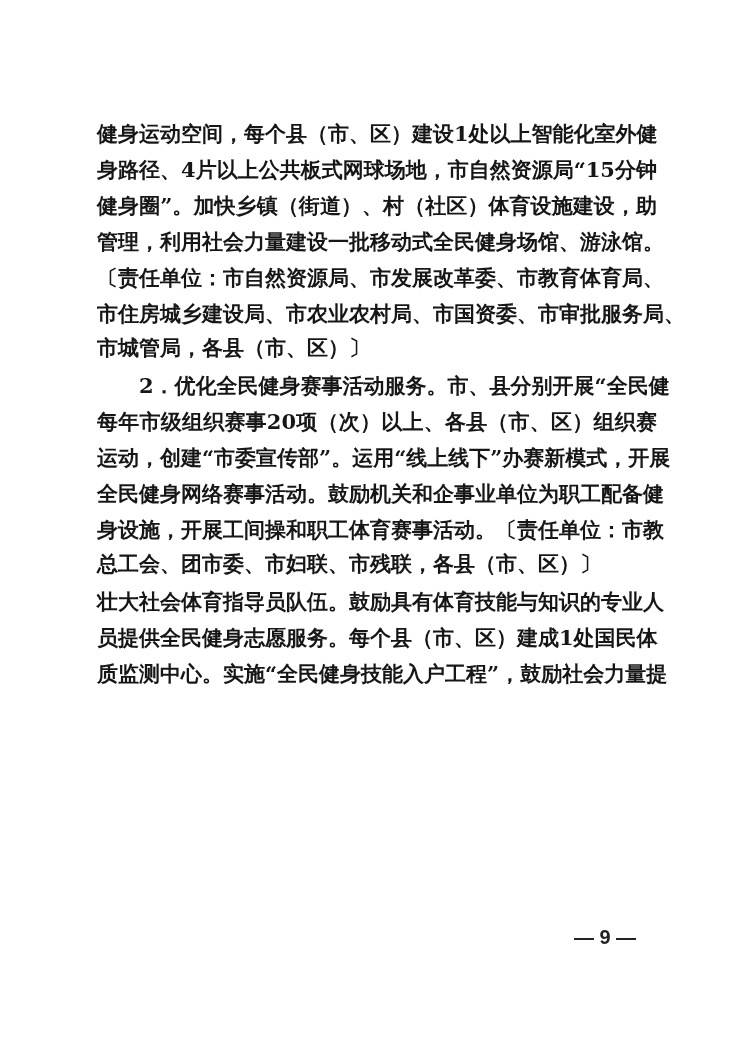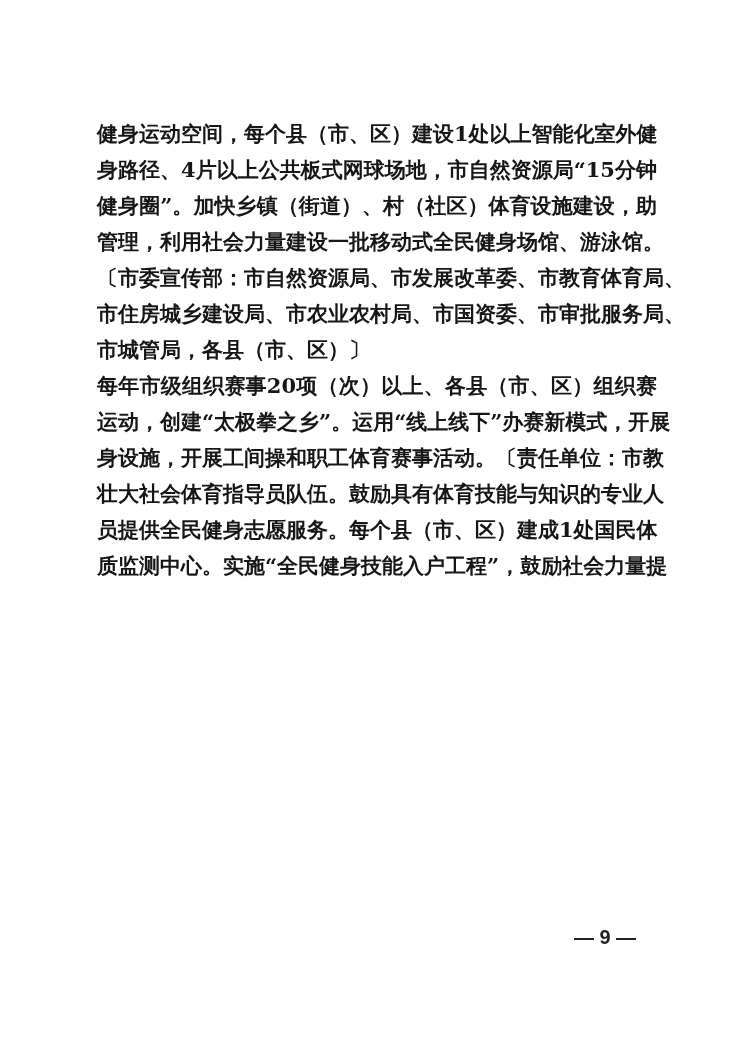--- a/index.html
+++ b/index.html
@@ -33,20 +33,21 @@
       font-size: 21px;
       font-weight: bold;
       white-space: nowrap;
       text-align: justify;
       text-align-last: justify;
       letter-spacing: 0px;
       color: #161616;
     }
     .line.last {
       text-align-last: left;
+      font-family: Liberation Mono, monospace;
     }
     .line.indent {
       padding-left: 42px;
     }
     .page-number {
       position: absolute;
       left: 570px;
       top: 922px;
       width: 70px;
       text-align: center;
@@ -59,25 +60,28 @@
   </style>
 </head>
 <body>
 
 <div class="page">
   <div class="body-text">
     <div class="line">健身运动空间，每个县（市、区）建设1处以上智能化室外健</div>
     <div class="line">身路径、4片以上公共板式网球场地，市自然资源局“15分钟</div>
     <div class="line">健身圈”。加快乡镇（街道）、村（社区）体育设施建设，助</div>
     <div class="line">管理，利用社会力量建设一批移动式全民健身场馆、游泳馆。</div>
-    <div class="line">〔市委宣传部：市自然资源局、市发展改革委、市教育体育局、</div>
+    <div class="line">〔责任单位：市自然资源局、市发展改革委、市教育体育局、</div>
     <div class="line">市住房城乡建设局、市农业农村局、市国资委、市审批服务局、</div>
     <div class="line last">市城管局，各县（市、区）〕</div>
+    <div class="line indent">2．优化全民健身赛事活动服务。市、县分别开展“全民健</div>
     <div class="line">每年市级组织赛事20项（次）以上、各县（市、区）组织赛</div>
-    <div class="line">运动，创建“太极拳之乡”。运用“线上线下”办赛新模式，开展</div>
+    <div class="line">运动，创建“市委宣传部”。运用“线上线下”办赛新模式，开展</div>
+    <div class="line">全民健身网络赛事活动。鼓励机关和企事业单位为职工配备健</div>
     <div class="line">身设施，开展工间操和职工体育赛事活动。〔责任单位：市教</div>
+    <div class="line last">总工会、团市委、市妇联、市残联，各县（市、区）〕</div>
     <div class="line">壮大社会体育指导员队伍。鼓励具有体育技能与知识的专业人</div>
     <div class="line">员提供全民健身志愿服务。每个县（市、区）建成1处国民体</div>
     <div class="line">质监测中心。实施“全民健身技能入户工程”，鼓励社会力量提</div>
   </div>
 
   <div class="page-number">— 9 —</div>
 </div>
 
 </body></html>

